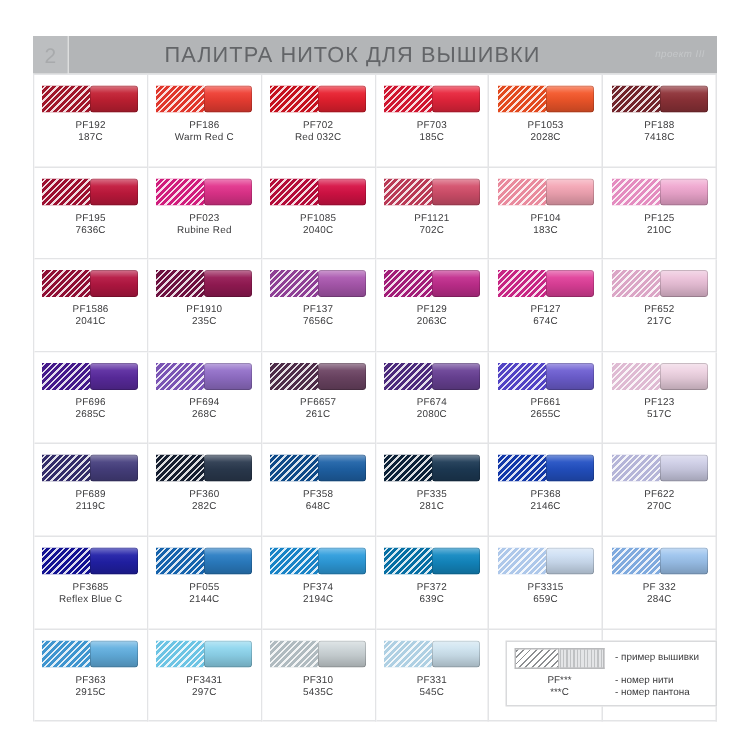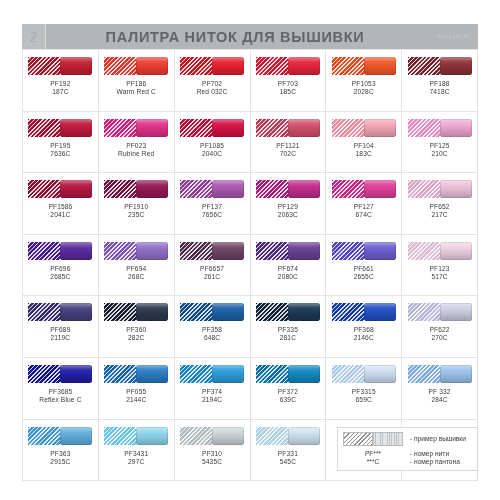--- a/index.html
+++ b/index.html
@@ -22,21 +22,20 @@
     display:flex;align-items:center;justify-content:center;
     color:#a8aaac;font-size:14px;line-height:1;
     letter-spacing:0;
   }
   .hdr-sep{width:1px;background:#ffffff;opacity:.55;flex:0 0 1px;}
   .hdr-title{
     flex:1 1 auto;display:flex;align-items:center;justify-content:center;
     color:#636568;font-size:14.5px;letter-spacing:.7px;
     padding-right:54px;
     white-space:nowrap;
-    font-weight:bold;
   }
   .hdr-right{
     position:absolute;right:8px;top:0;height:25px;
     display:flex;align-items:center;
     color:#c5c7c9;font-size:6.5px;font-style:italic;
     letter-spacing:.3px;white-space:nowrap;
   }
 
   
   .grid{

